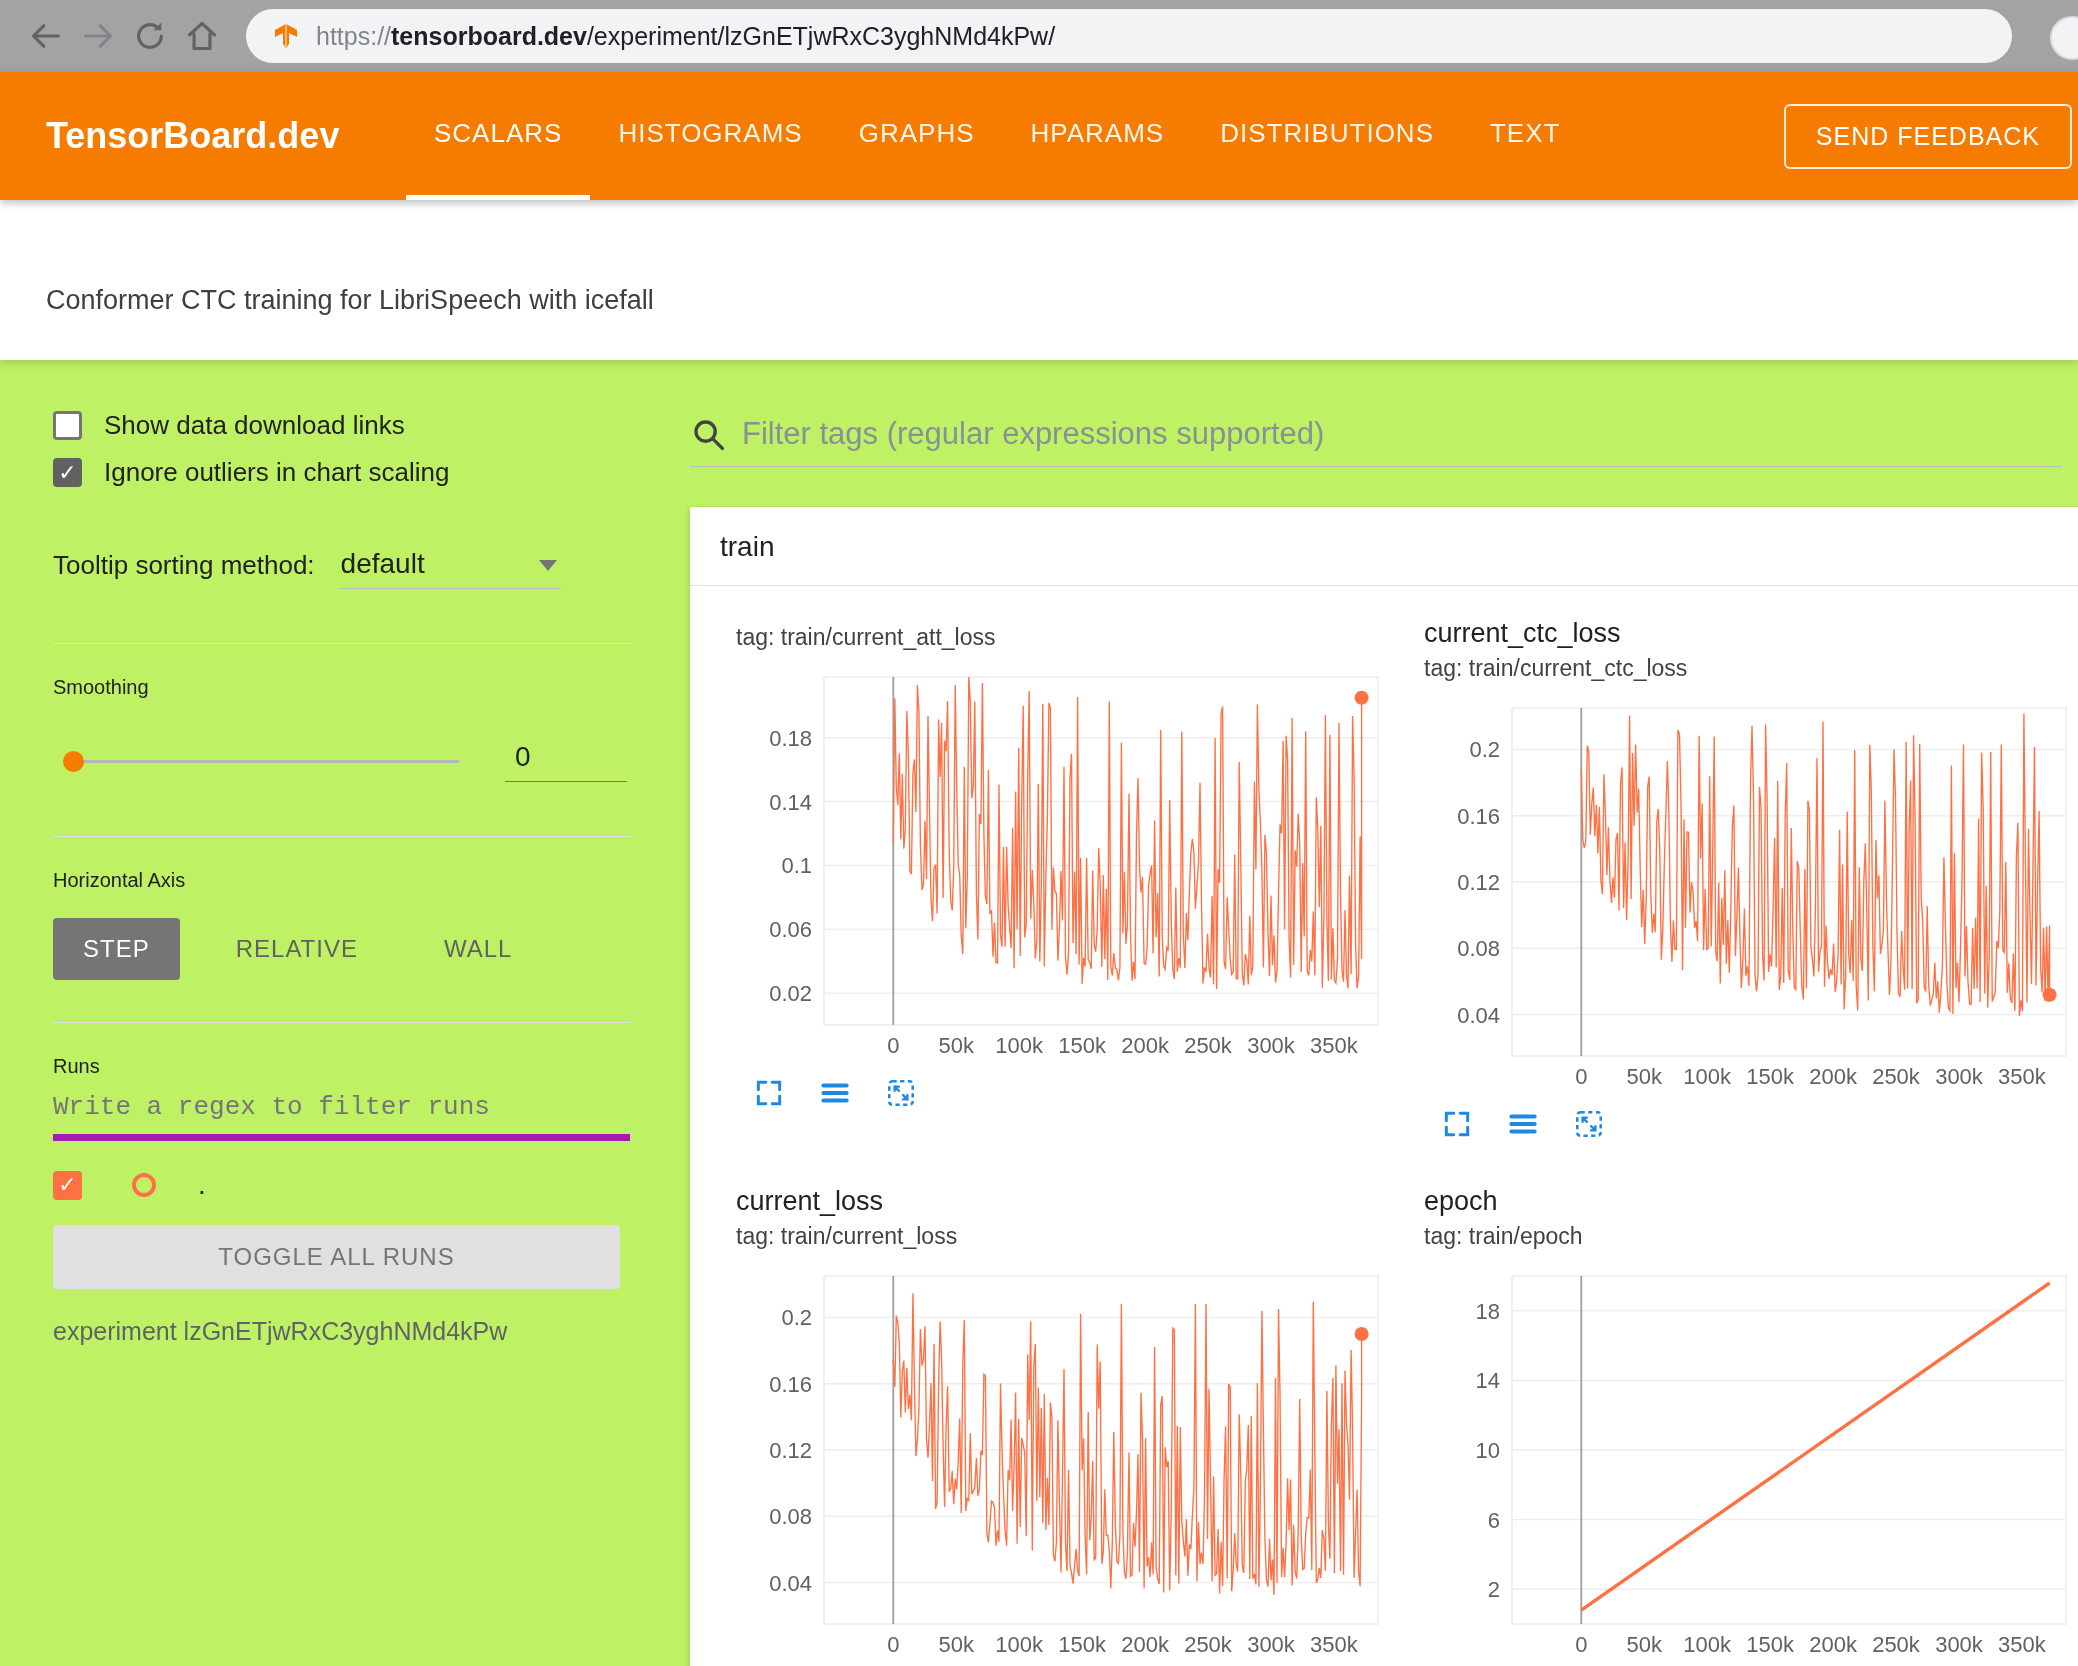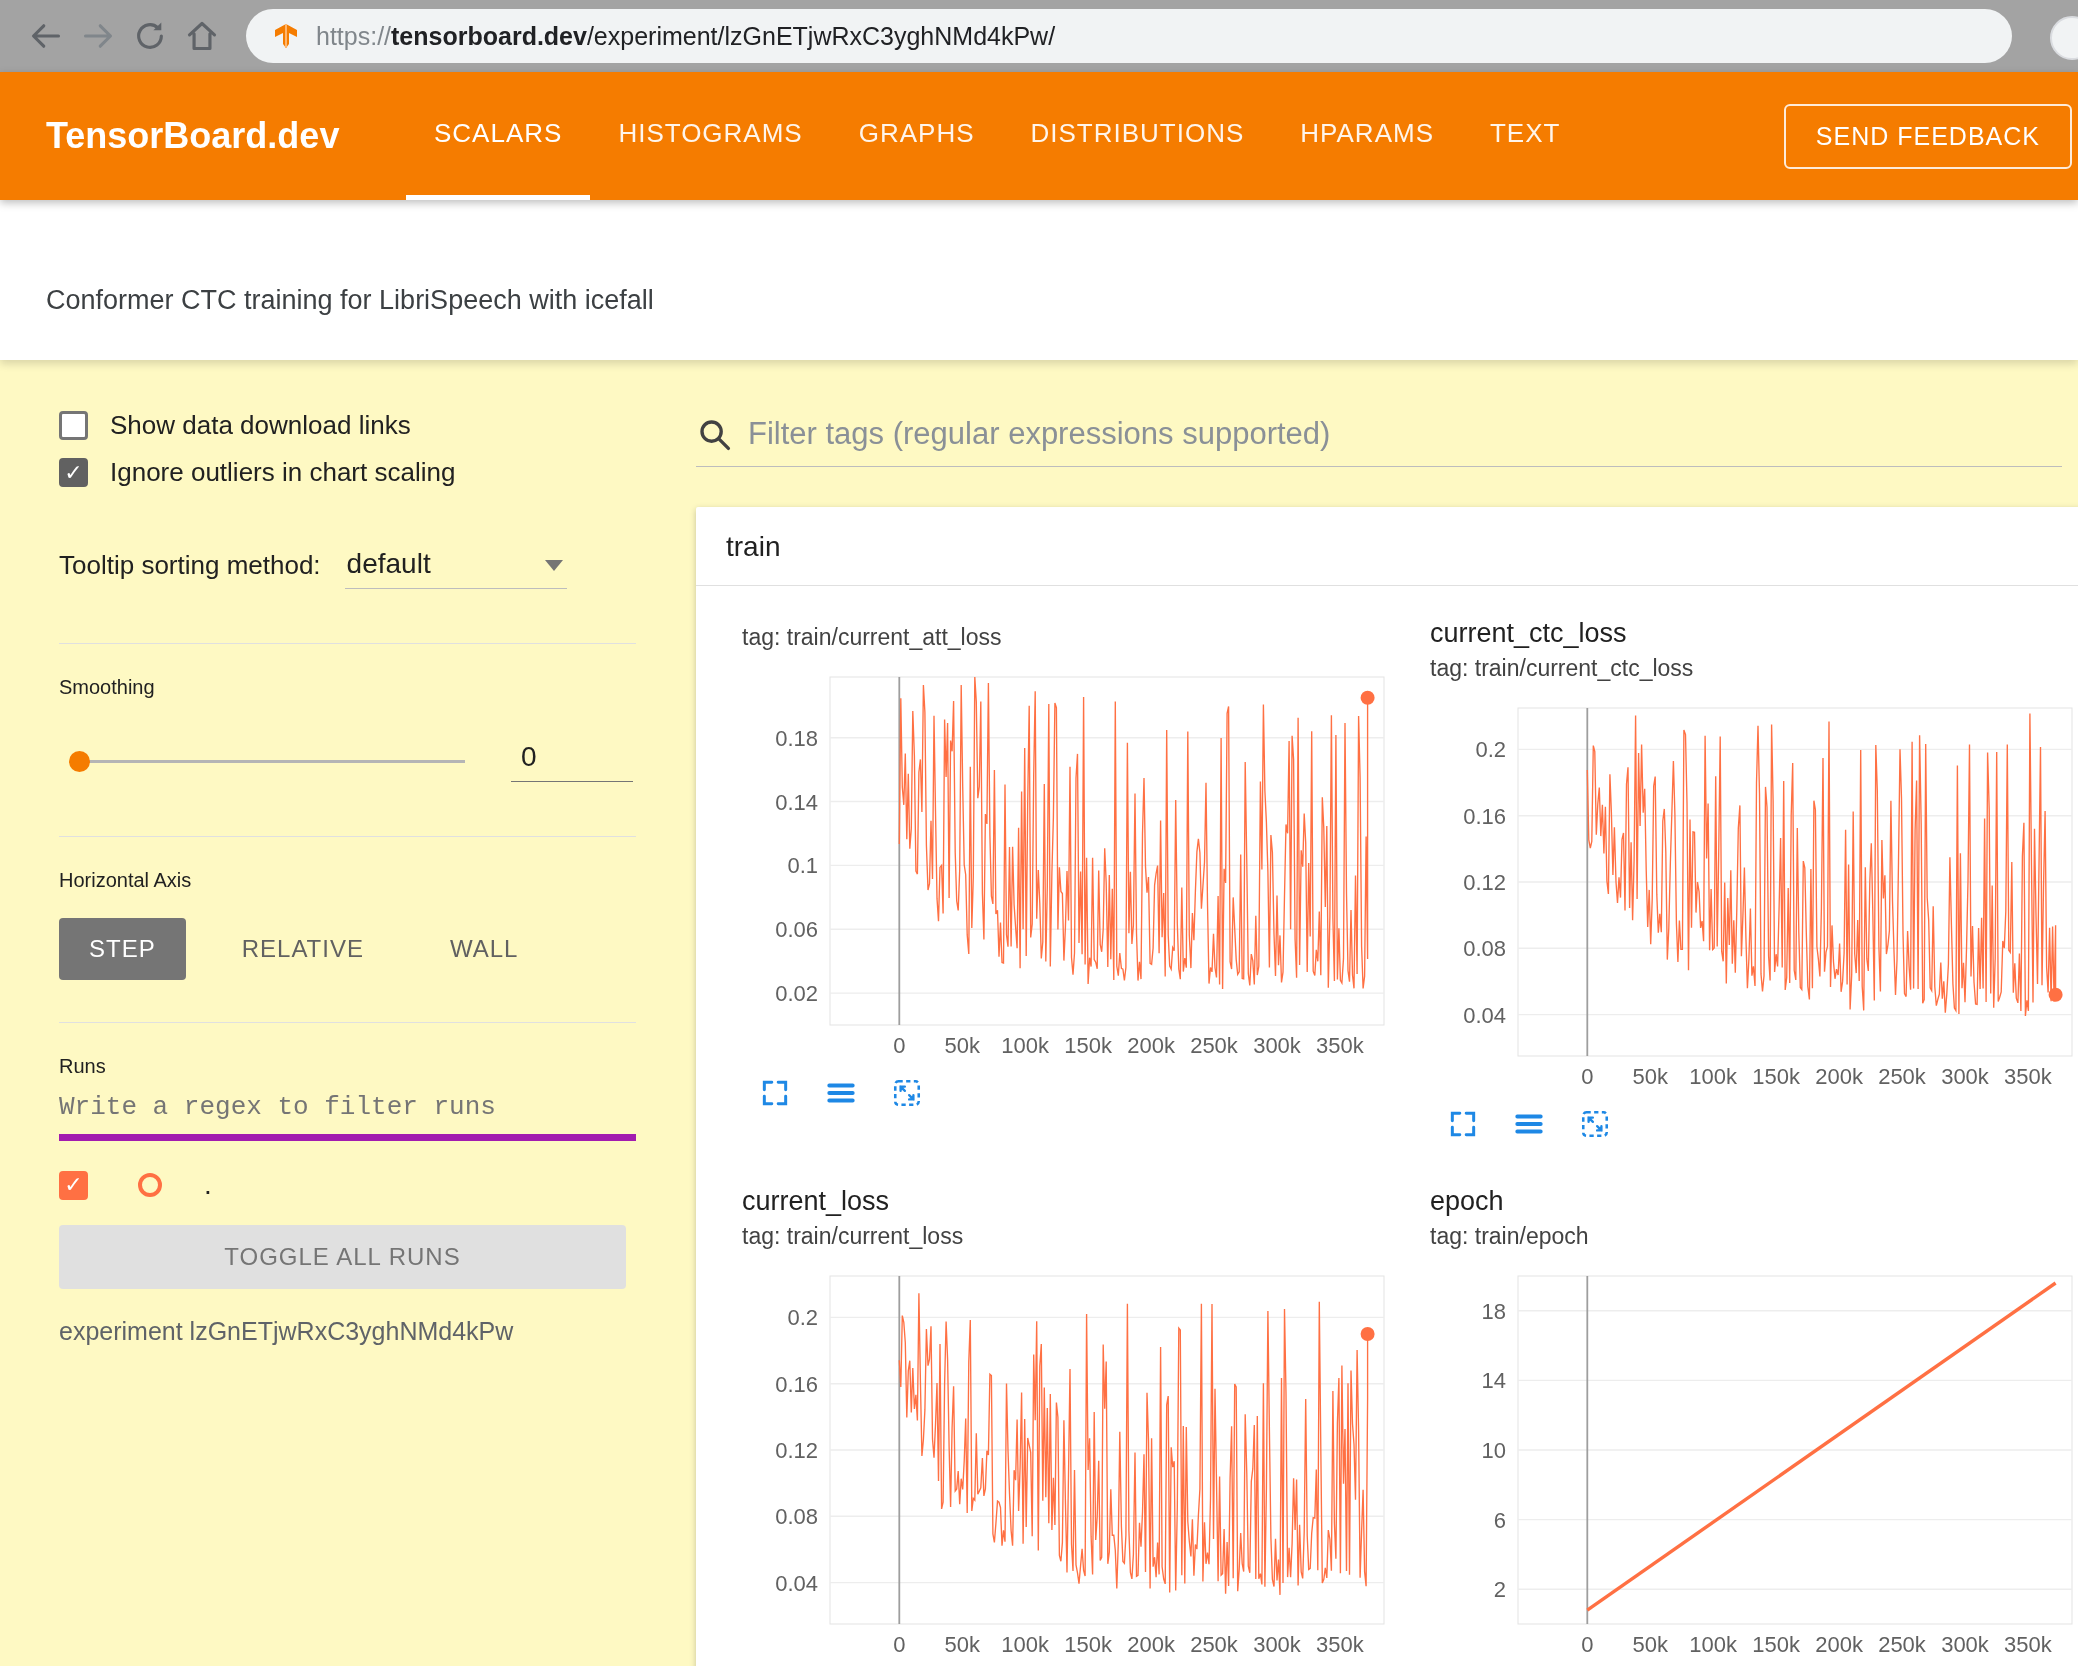--- a/index.html
+++ b/index.html
@@ -28,21 +28,21 @@
   .feedback-btn { position:absolute; right:6px; top:32px; border:2px solid rgba(255,255,255,.85); border-radius:6px;
     color:#fff; background:transparent; font-size:25px; letter-spacing:1px; padding:16px 30px;
     font-family:"Liberation Sans",sans-serif; cursor:pointer; }
 
   
   .title-bar { height:160px; background:#fff; display:flex; align-items:flex-end; padding:0 0 44px 46px;
     box-shadow:0 4px 8px rgba(0,0,0,.14); position:relative; z-index:4; }
   .exp-title { font-size:27px; color:#3c4043; }
 
   
-  .content { display:flex; height:1306px; background:#fef9c3;padding-left:6px; }
+  .content { display:flex; height:1306px; background:#bef264; }
   aside { width:660px; flex:0 0 660px; padding:50px 30px 0 53px; }
   main { flex:1 1 auto; padding:56px 0 0 30px; min-width:0; }
 
   .check-row { display:flex; align-items:center; margin-bottom:16px; cursor:pointer; }
   .cbx { width:29px; height:29px; border:3px solid #757575; border-radius:4px; margin-right:22px; flex:0 0 auto;
     display:flex; align-items:center; justify-content:center; font-size:22px; color:#fff; background:#fff; }
   .cbx.checked { background:#616161; border-color:#616161; }
   .cbx.orange { background:#ff7043; border-color:#ff7043; }
   .side-label { font-size:26px; color:#212121; }
 
@@ -131,22 +131,22 @@
   </div>
   <div class="avatar-partial"></div>
 </div>
 
 <header>
   <div class="brand">TensorBoard.dev</div>
   <nav class="tabs">
     <div class="tab active">SCALARS</div>
     <div class="tab">HISTOGRAMS</div>
     <div class="tab">GRAPHS</div>
+    <div class="tab">HPARAMS</div>
     <div class="tab">DISTRIBUTIONS</div>
-    <div class="tab">HPARAMS</div>
     <div class="tab">TEXT</div>
   </nav>
   <button class="feedback-btn">SEND FEEDBACK</button>
 </header>
 
 <div class="title-bar">
   <span class="exp-title">Conformer CTC training for LibriSpeech with icefall</span>
 </div>
 
 <div class="content">

